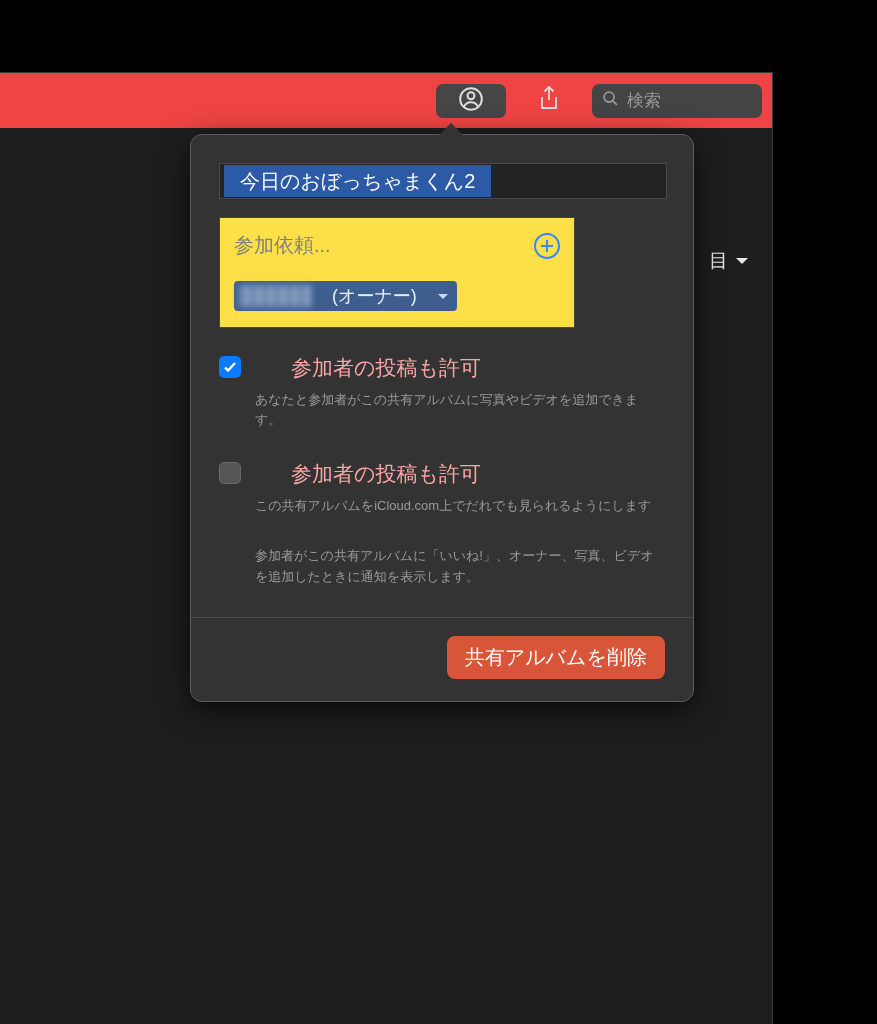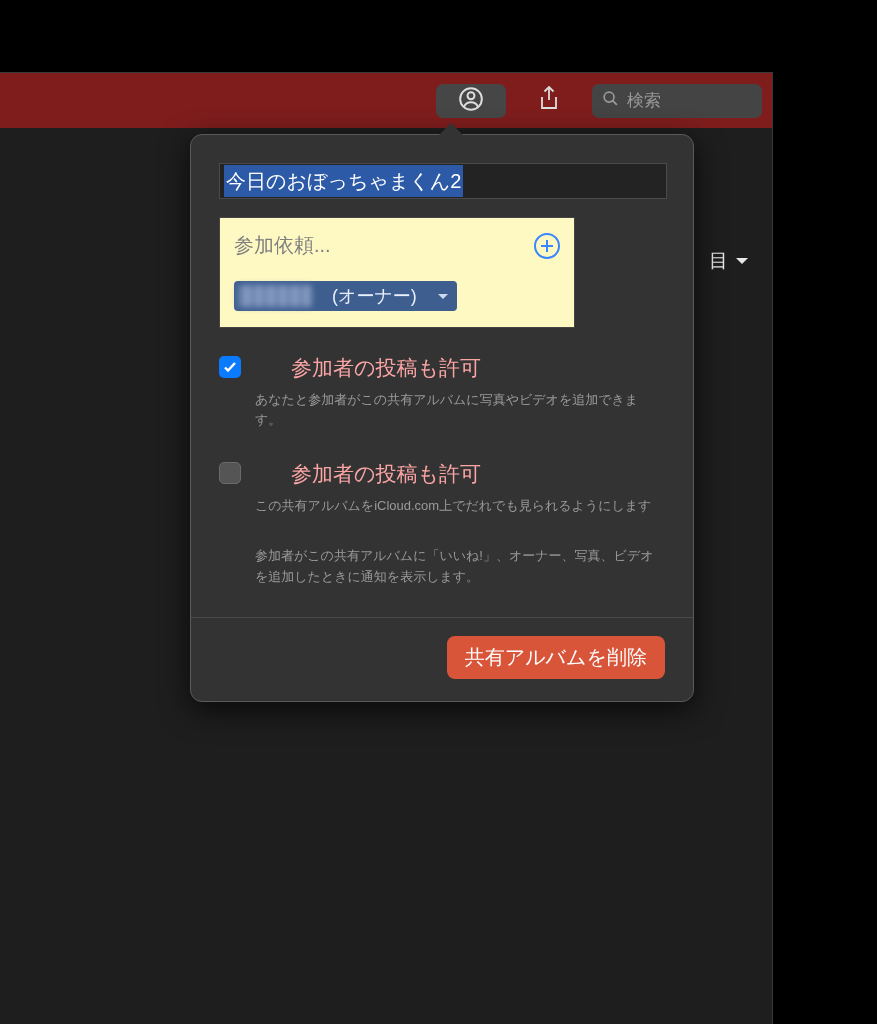--- a/index.html
+++ b/index.html
@@ -17,21 +17,21 @@
     left: 0;
     top: 72px;
     width: 773px;
     height: 952px;
     background: #1e1e1e;
     border-top: 1px solid #3a3a3a;
     border-right: 1px solid #3a3a3a;
   }
   .toolbar {
     height: 55px;
-    background: #7f1d1d;
+    background: #ef4444;
     display: flex;
     align-items: center;
     justify-content: flex-end;
     padding: 0 10px;
     gap: 14px;
   }
   .toolbar-btn {
     height: 34px;
     border-radius: 7px;
     background: #464646;
@@ -112,26 +112,26 @@
     border: 1px solid #4a4a4a;
     display: flex;
     align-items: center;
     padding: 0 4px;
     margin-bottom: 18px;
   }
   .title-field .sel {
     background: #2d5aa6;
     color: #fff;
     font-size: 20px;
-    padding: 2px 2px;
+    padding: 2px 16px;
     line-height: 1.4;
   }
   .invite-box {
     width: 356px;
-    background: #fef9c3;
+    background: #fde047;
     border: 1px solid #444;
     padding: 14px 14px 16px 14px;
     margin-bottom: 26px;
   }
   .invite-row {
     display: flex;
     align-items: center;
     justify-content: space-between;
     margin-bottom: 22px;
   }

